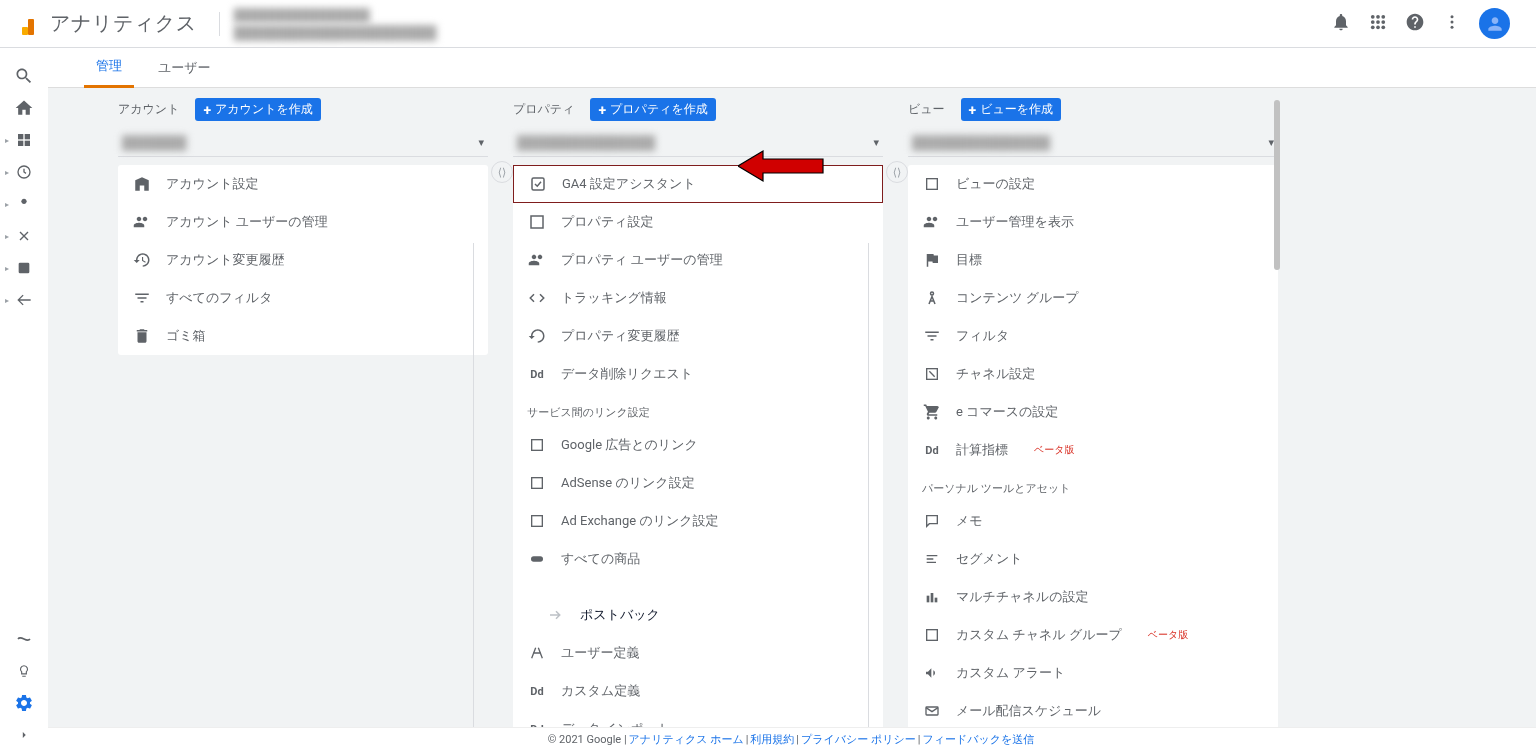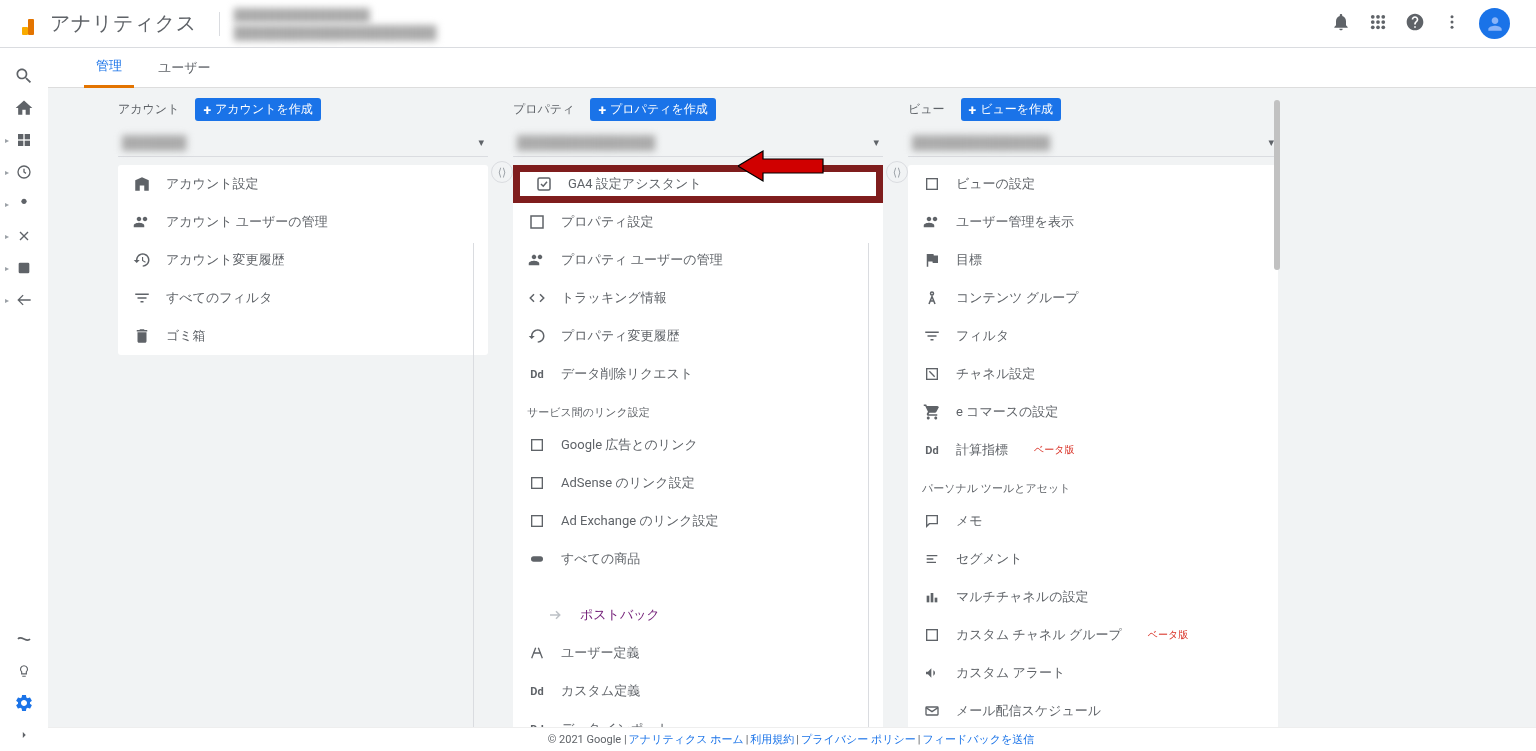--- a/index.html
+++ b/index.html
@@ -40,22 +40,22 @@
 .col-hdr { display: flex; align-items: center; gap: 16px; margin-bottom: 8px; }
 .col-title { font-size: 12px; color: #5f6368; }
 .create-btn { background: #1a73e8; color: #fff; border: none; border-radius: 3px; font-size: 12px; padding: 3px 8px; display: flex; align-items: center; gap: 4px; cursor: pointer; }
 .plus { font-size: 14px; font-weight: bold; }
 .selector { position: relative; padding: 6px 4px; border-bottom: 1px solid #dadce0; margin-bottom: 8px; font-size: 13px; height: 28px; display: flex; align-items: center; }
 .selector::after { content: '▾'; position: absolute; right: 4px; color: #5f6368; font-size: 11px; }
 .collapse-bubble { position: absolute; left: -22px; top: 63px; width: 22px; height: 22px; border: 1px solid #dadce0; border-radius: 50%; background: #f1f3f4; display: flex; align-items: center; justify-content: center; color: #9aa0a6; font-size: 11px; cursor: pointer; }
 .panel { background: #fff; border-radius: 3px; }
 .item { display: flex; align-items: center; height: 38px; padding: 0 14px; gap: 14px; cursor: pointer; font-size: 13px; color: #5f6368; }
 .item-ico { width: 20px; height: 20px; color: #5f6368; flex-shrink: 0; display:flex; align-items:center; justify-content:center; }
-.highlighted { border: 7px solid #7f1d1d; background: #fff; }
-.disabled { color: #701a75; padding-left: 33px; }
+.highlighted { border: 1px solid #7f1d1d; background: #fff; }
+.disabled { color: #0f172a; padding-left: 33px; }
 .disabled .item-ico { color: #bdc1c6; }
 .section-title { font-size: 11px; color: #5f6368; padding: 12px 14px 6px; font-weight: 500; }
 .beta-tag { color: #d93025; font-size: 10px; margin-left: 12px; }
 .vline { position: absolute; left: -40px; top: 145px; bottom: -400px; width: 1px; background: #dadce0; }
 
 
 .arrow { position: absolute; left: 690px; top: 60px; pointer-events: none; }
 
 
 .footer { position: absolute; bottom: 0; left: 48px; right: 0; height: 24px; display: flex; align-items: center; justify-content: center; font-size: 11px; background: #fff; border-top: 1px solid #eee; }

